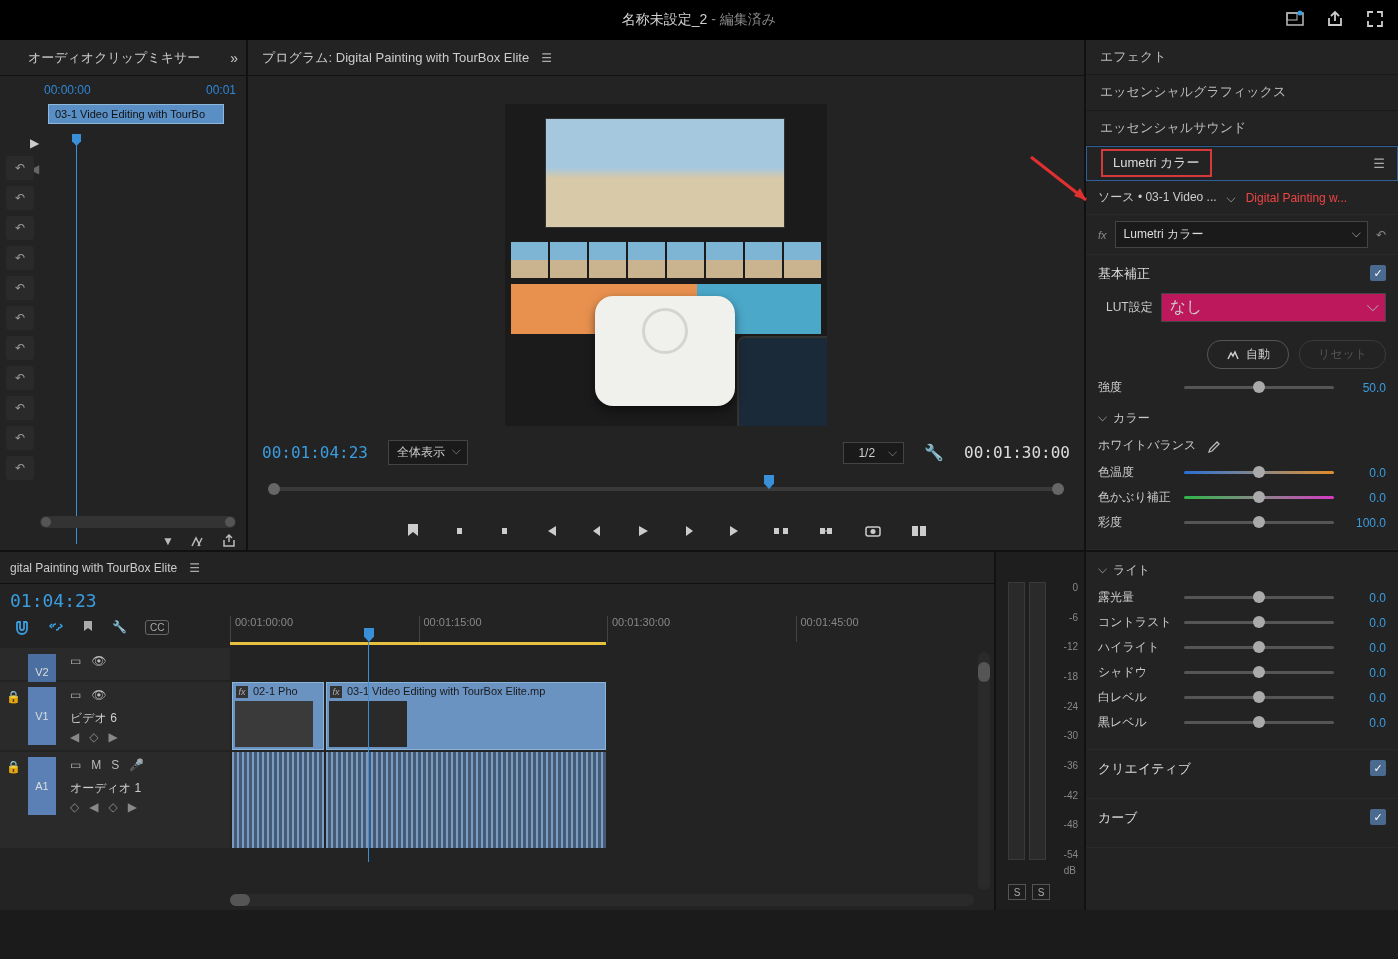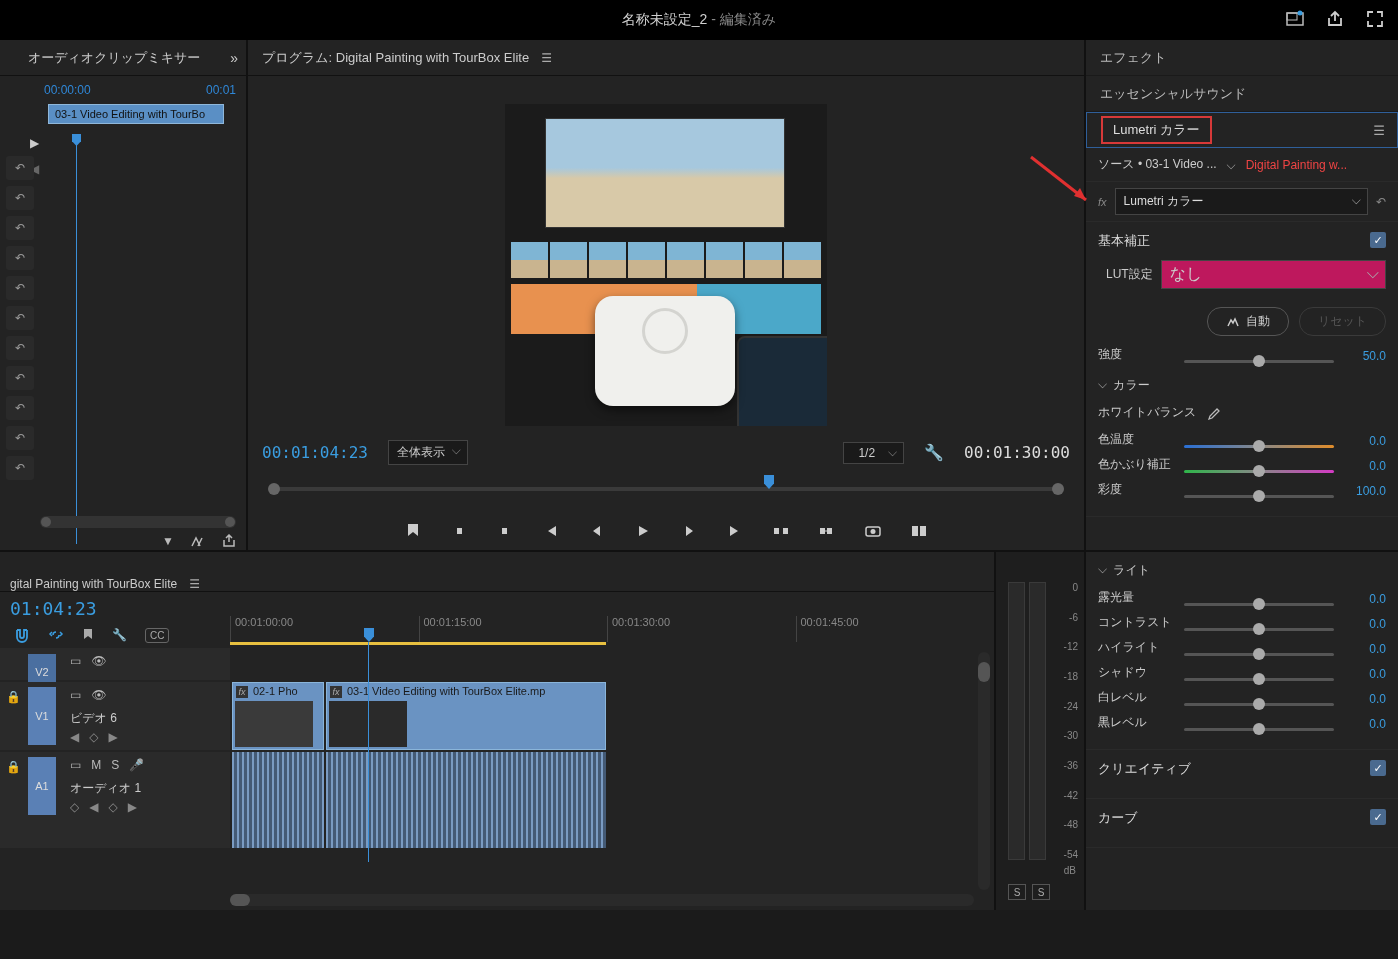--- a/index.html
+++ b/index.html
@@ -79,33 +79,33 @@
 .right .sechdr .t.sub{color:#ccc;font-size:12px}
 .right .sechdr .chk{width:16px;height:16px;background:#4a6a8f;border-radius:2px;display:flex;align-items:center;justify-content:center;color:#fff;font-size:11px;cursor:pointer}
 .right .sechdr .car{color:#aaa;margin-right:6px;cursor:pointer}
 .right .lut{display:flex;align-items:center;gap:8px;margin:4px 0 12px 8px}
 .right .lut .l{color:#ccc;font-size:12px}
 .right .lut .dd{flex:1;background:#be185d;border:1px solid #444;color:#ccc;padding:3px 8px;position:relative;cursor:pointer;font-size:16px}
 .right .lut .dd::after{content:"⌵";position:absolute;right:6px;color:#aaa}
 .right .btnrow{display:flex;gap:10px;justify-content:flex-end;margin:18px 0 10px}
 .right .btnrow .btn{padding:5px 18px;border:1px solid #555;border-radius:14px;color:#ccc;font-size:12px;cursor:pointer;display:flex;align-items:center;gap:6px}
 .right .btnrow .btn.dis{color:#555;border-color:#3a3a3a;cursor:default}
-.right .sliderrow{display:flex;align-items:flex-end;margin:8px 0;gap:8px}
+.right .sliderrow{display:flex;align-items:center;margin:8px 0;gap:8px}
 .right .sliderrow .sl{width:78px;color:#ccc;font-size:12px}
 .right .sliderrow .track{flex:1;height:3px;background:#555;position:relative;border-radius:2px}
 .right .sliderrow .track .knob{position:absolute;top:-5px;left:50%;transform:translateX(-50%);width:12px;height:12px;background:#aaa;border-radius:50%;cursor:pointer}
 .right .sliderrow .val{width:44px;text-align:right;color:#3a9de0;font-size:12px}
 .right .sliderrow .track.temp{background:linear-gradient(90deg,#2a6fd4,#888 50%,#e08c2a)}
 .right .sliderrow .track.tint{background:linear-gradient(90deg,#2fb54a,#888 50%,#d43ac4)}
 .right .wbrow{display:flex;align-items:center;gap:10px;margin:4px 0 10px}
 .right .wbrow .l{color:#ccc;font-size:12px}
 .right .wbrow .eyedrop{color:#bbb;cursor:pointer}
 .bottom{display:flex;height:360px;border-top:2px solid #111}
 .bottom .tpanel{flex:1;background:#232323;position:relative;border-right:2px solid #111}
-.bottom .thdr{height:40px;display:flex;align-items:flex-end;padding:0 10px;gap:12px;border-bottom:1px solid #111}
+.bottom .thdr{height:32px;display:flex;align-items:center;padding:0 10px;gap:12px;border-bottom:1px solid #111}
 .bottom .thdr .seq{color:#ccc;font-size:12px;overflow:hidden;white-space:nowrap}
 .bottom .thdr .menu{color:#aaa;cursor:pointer}
 .bottom .tcrow{padding:6px 10px 0;color:#3a9de0;font-family:monospace;font-size:18px;font-weight:500}
 .bottom .toolrow{display:flex;gap:18px;padding:8px 14px;align-items:center}
 .bottom .toolrow span{color:#aaa;cursor:pointer}
 .bottom .toolrow .magnet{color:#3a9de0}
 .bottom .toolrow .link{color:#3a9de0}
 .bottom .ruler{position:absolute;left:230px;right:10px;top:64px;height:26px;display:flex;color:#888;font-size:11px}
 .bottom .ruler div{flex:1;border-left:1px solid #444;padding-left:4px}
 .bottom .yellow{position:absolute;left:230px;top:90px;height:3px;width:376px;background:#e8c040}
@@ -326,20 +326,21 @@
           <svg width="18" height="14">
             <path d="M3 4h10l-2-2M15 10H5l2 2" fill="none" stroke="#ccc" stroke-width="1.5"></path>
           </svg>
         </span>
         <span class="plus">+</span>
       </div>
   </div>
 
   <div class="right" style="position:relative">
     <div class="tab">エフェクト</div>
+    <div class="tab">エッセンシャルグラフィックス</div>
     <div class="tab">エッセンシャルサウンド</div>
     <svg class="arrow" width="70" height="60" style="position:absolute;left:-60px;top:112px">
         <path d="M5 5 L60 48" stroke="#e03030" stroke-width="3"></path>
         <path d="M60 48 L48 44 L54 36 z" fill="#e03030"></path>
       </svg>
     <div class="tab active">
         <span class="lbl">Lumetri カラー</span>
         <span class="menu">☰</span>
       </div>
     <div class="src">

